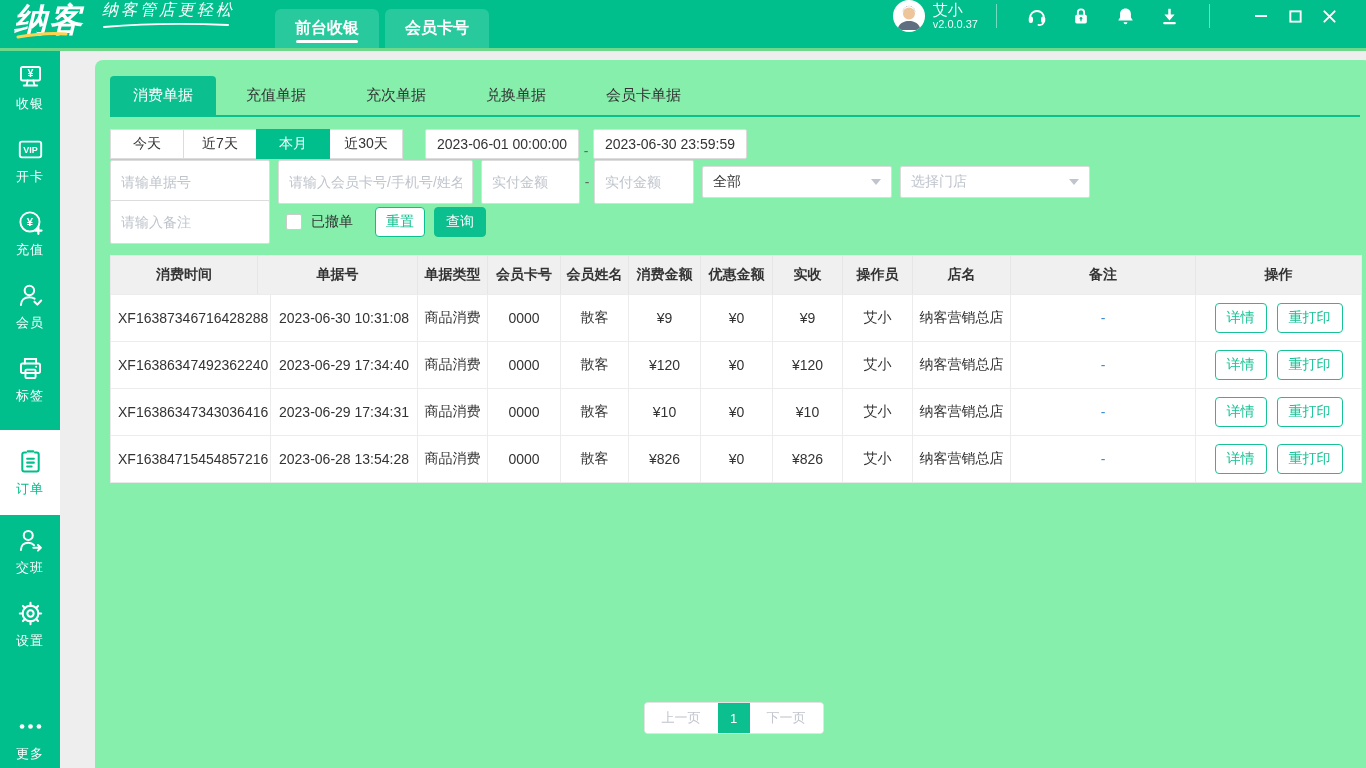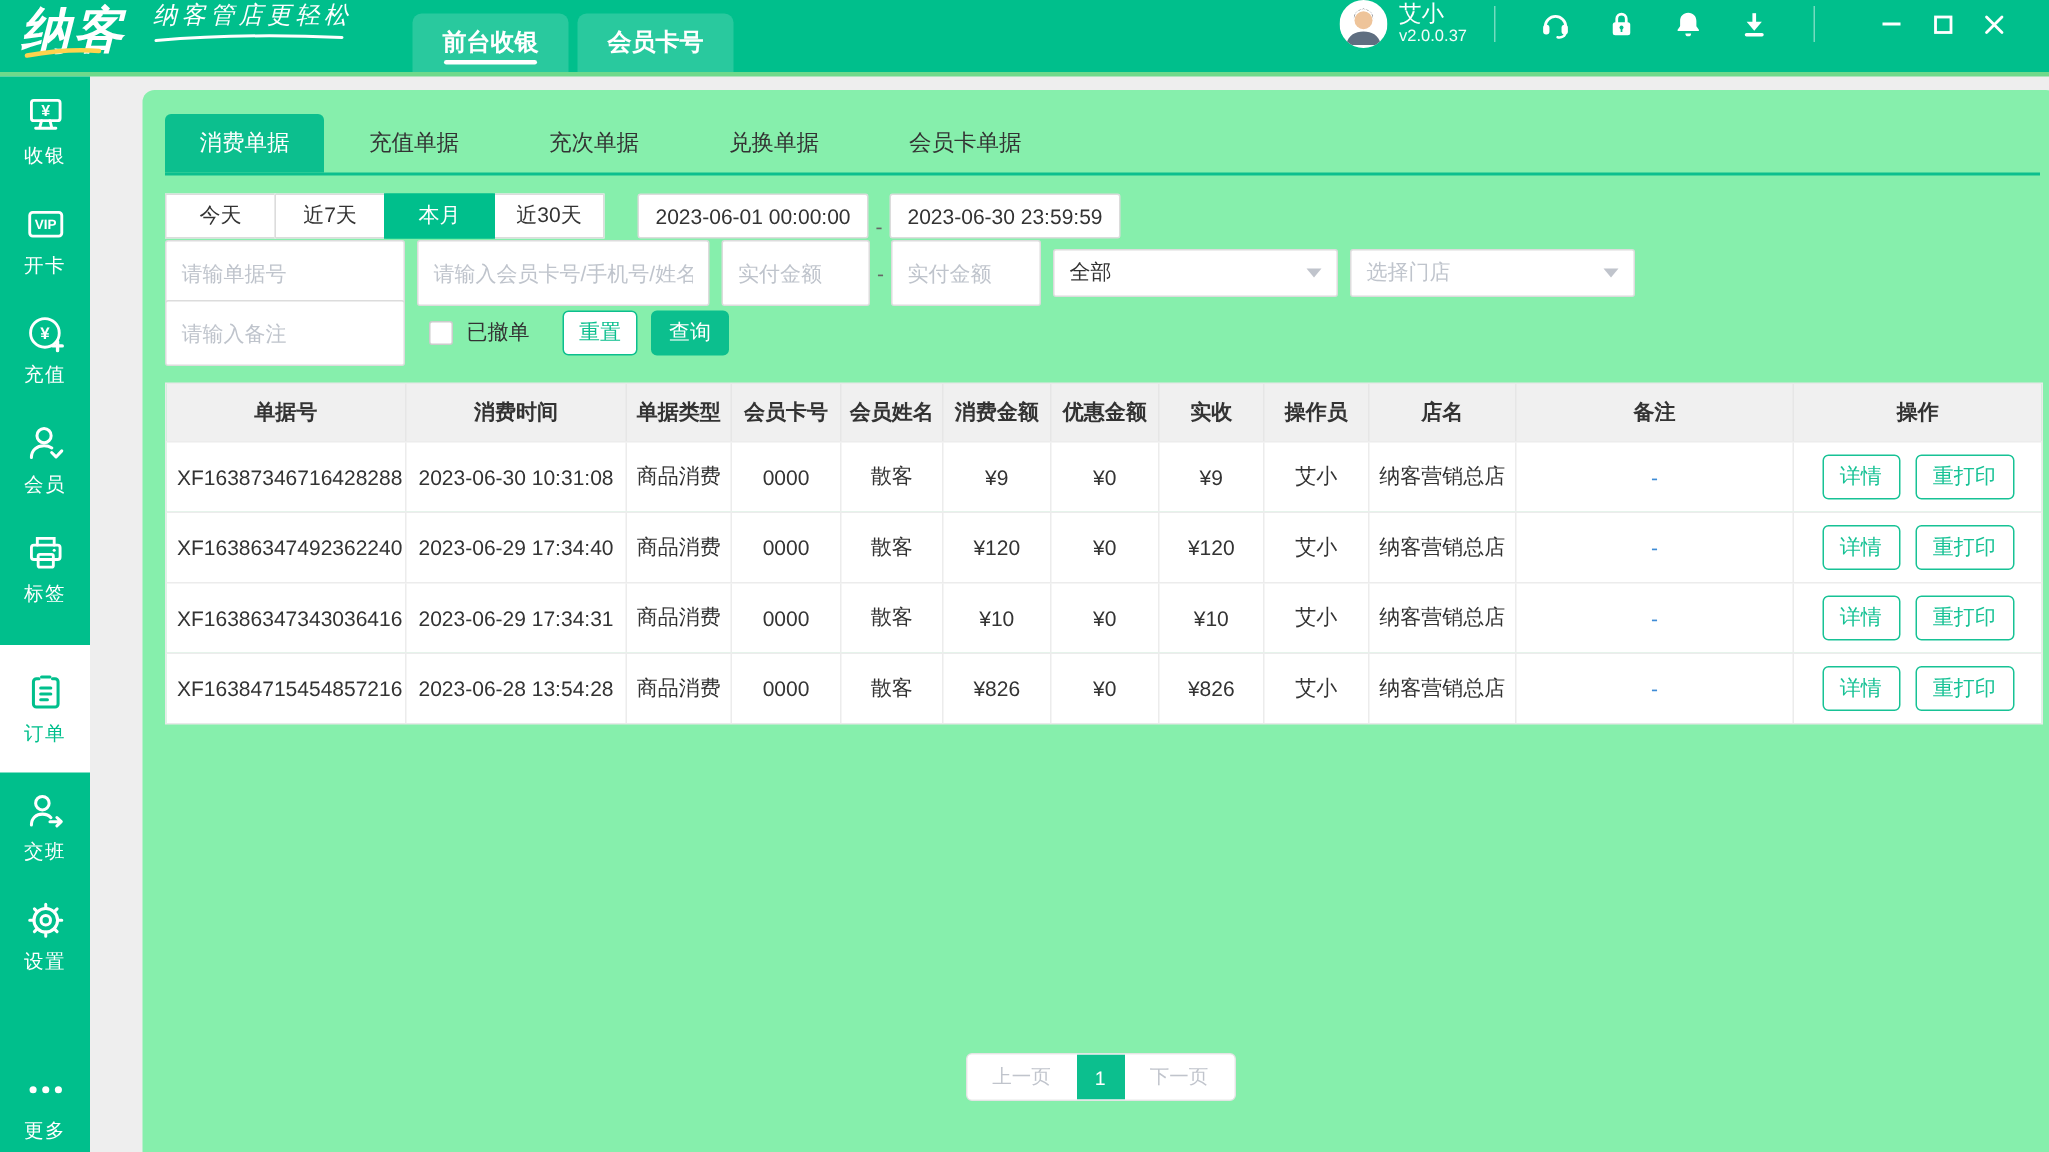--- a/index.html
+++ b/index.html
@@ -346,22 +346,22 @@
   <div class="frow frow3">
     <input class="f-input w160" placeholder="请输入备注" style="">
     <span class="chk"></span>
     <span class="chk-label">已撤单</span>
     <button class="btn-reset">重置</button>
     <button class="btn-query">查询</button>
   </div>
 
   <div class="table">
     <div class="thead">
+      <div class="th c1">消费时间</div>
       <div class="th c0">单据号</div>
-      <div class="th c1">消费时间</div>
       <div class="th c2">单据类型</div>
       <div class="th c3">会员卡号</div>
       <div class="th c4">会员姓名</div>
       <div class="th c5">消费金额</div>
       <div class="th c6">优惠金额</div>
       <div class="th c7">实收</div>
       <div class="th c8">操作员</div>
       <div class="th c9">店名</div>
       <div class="th c10">备注</div>
       <div class="th c11">操作</div>

